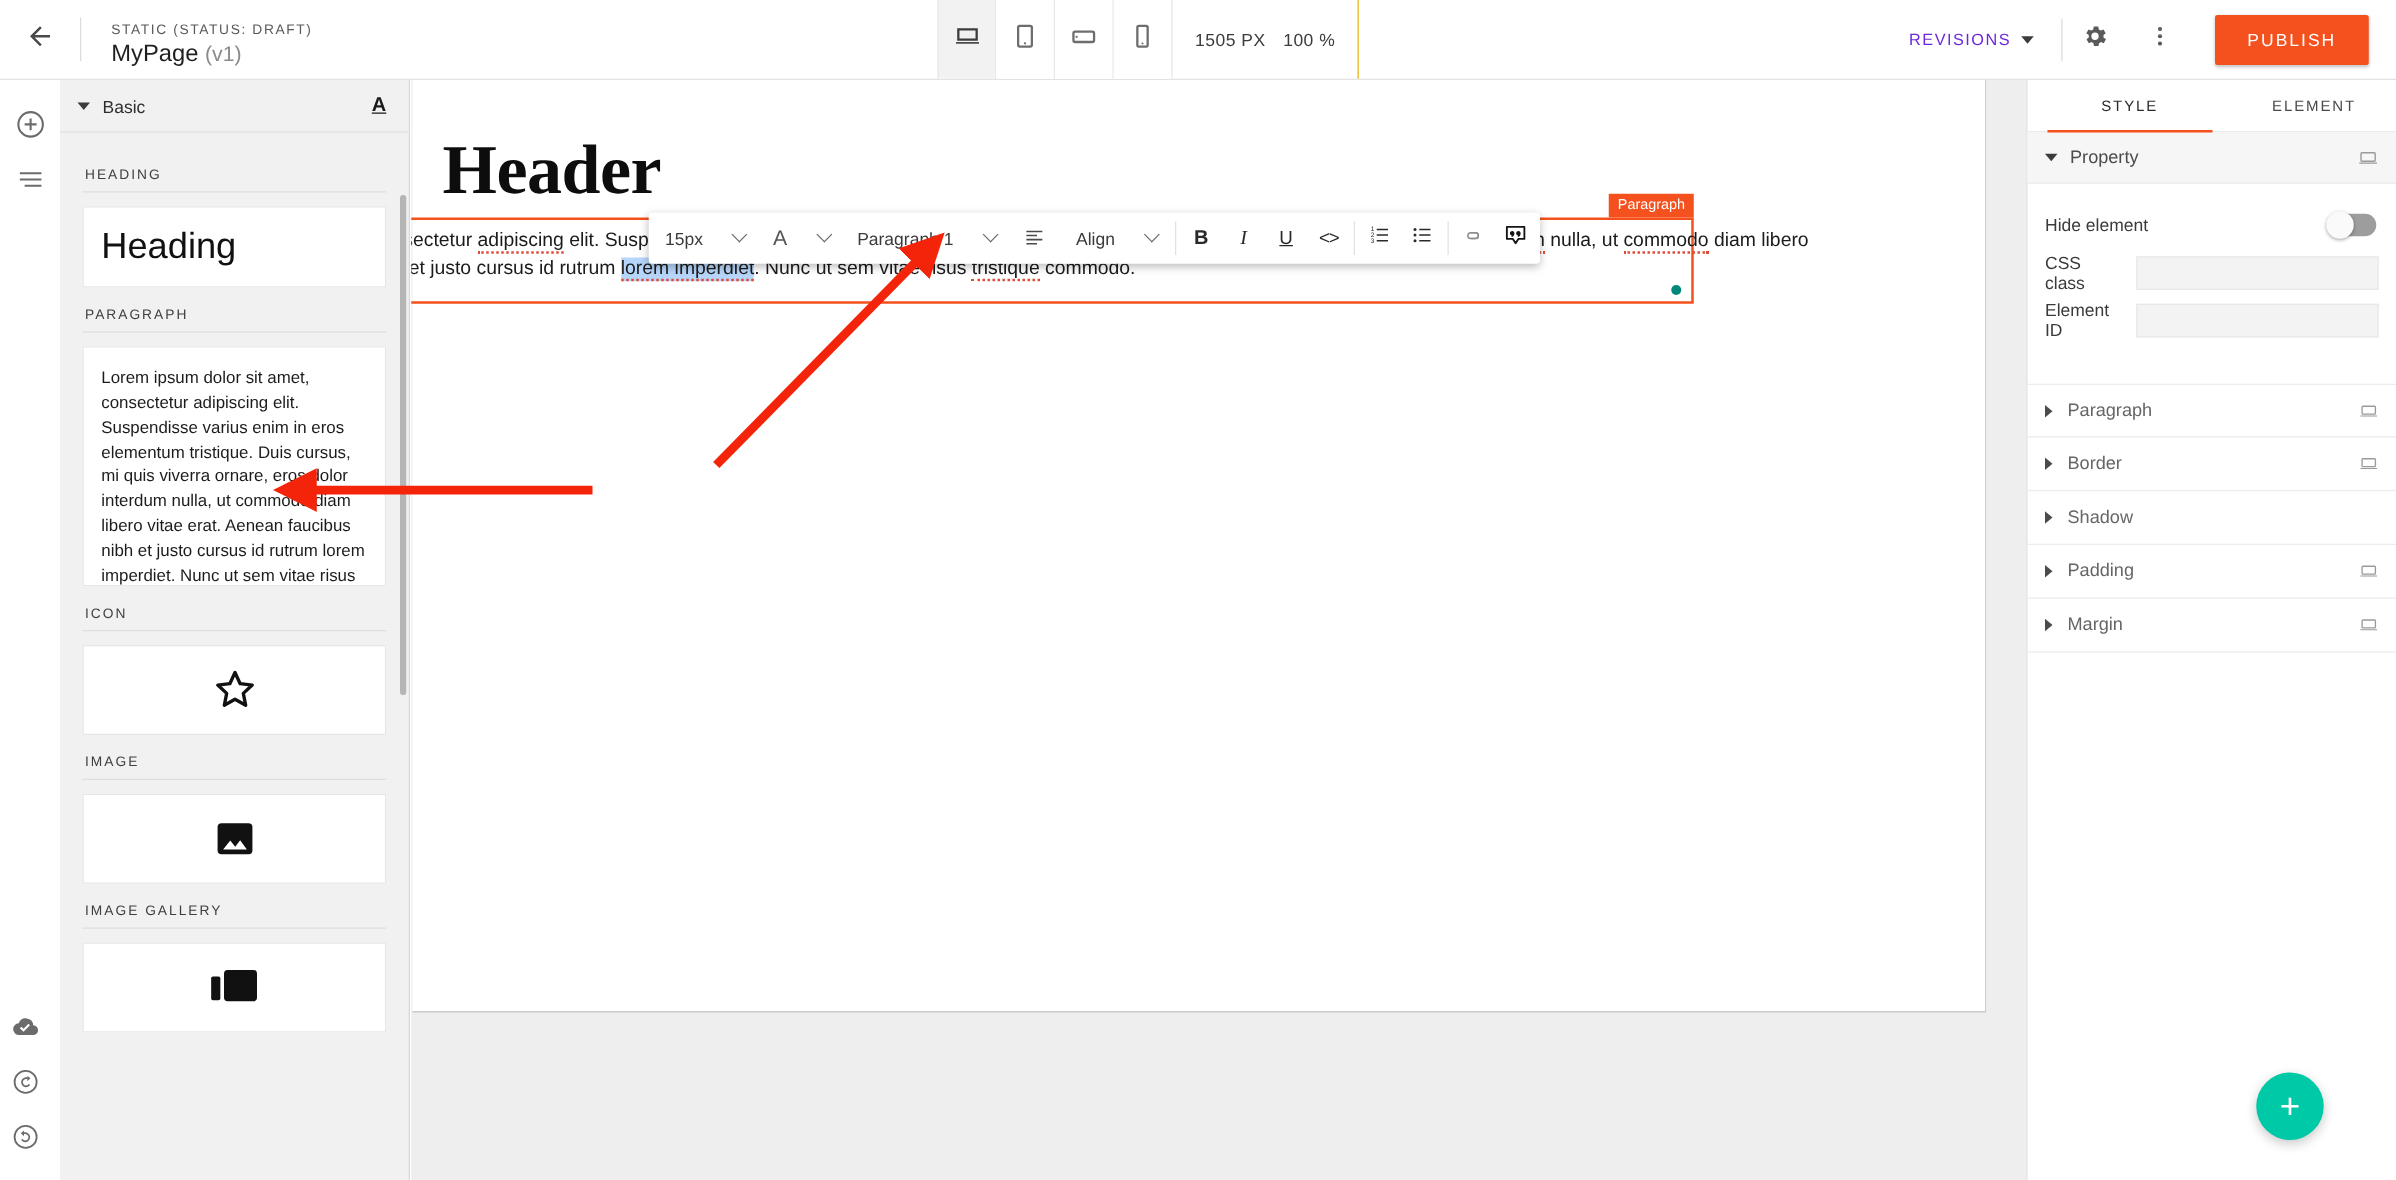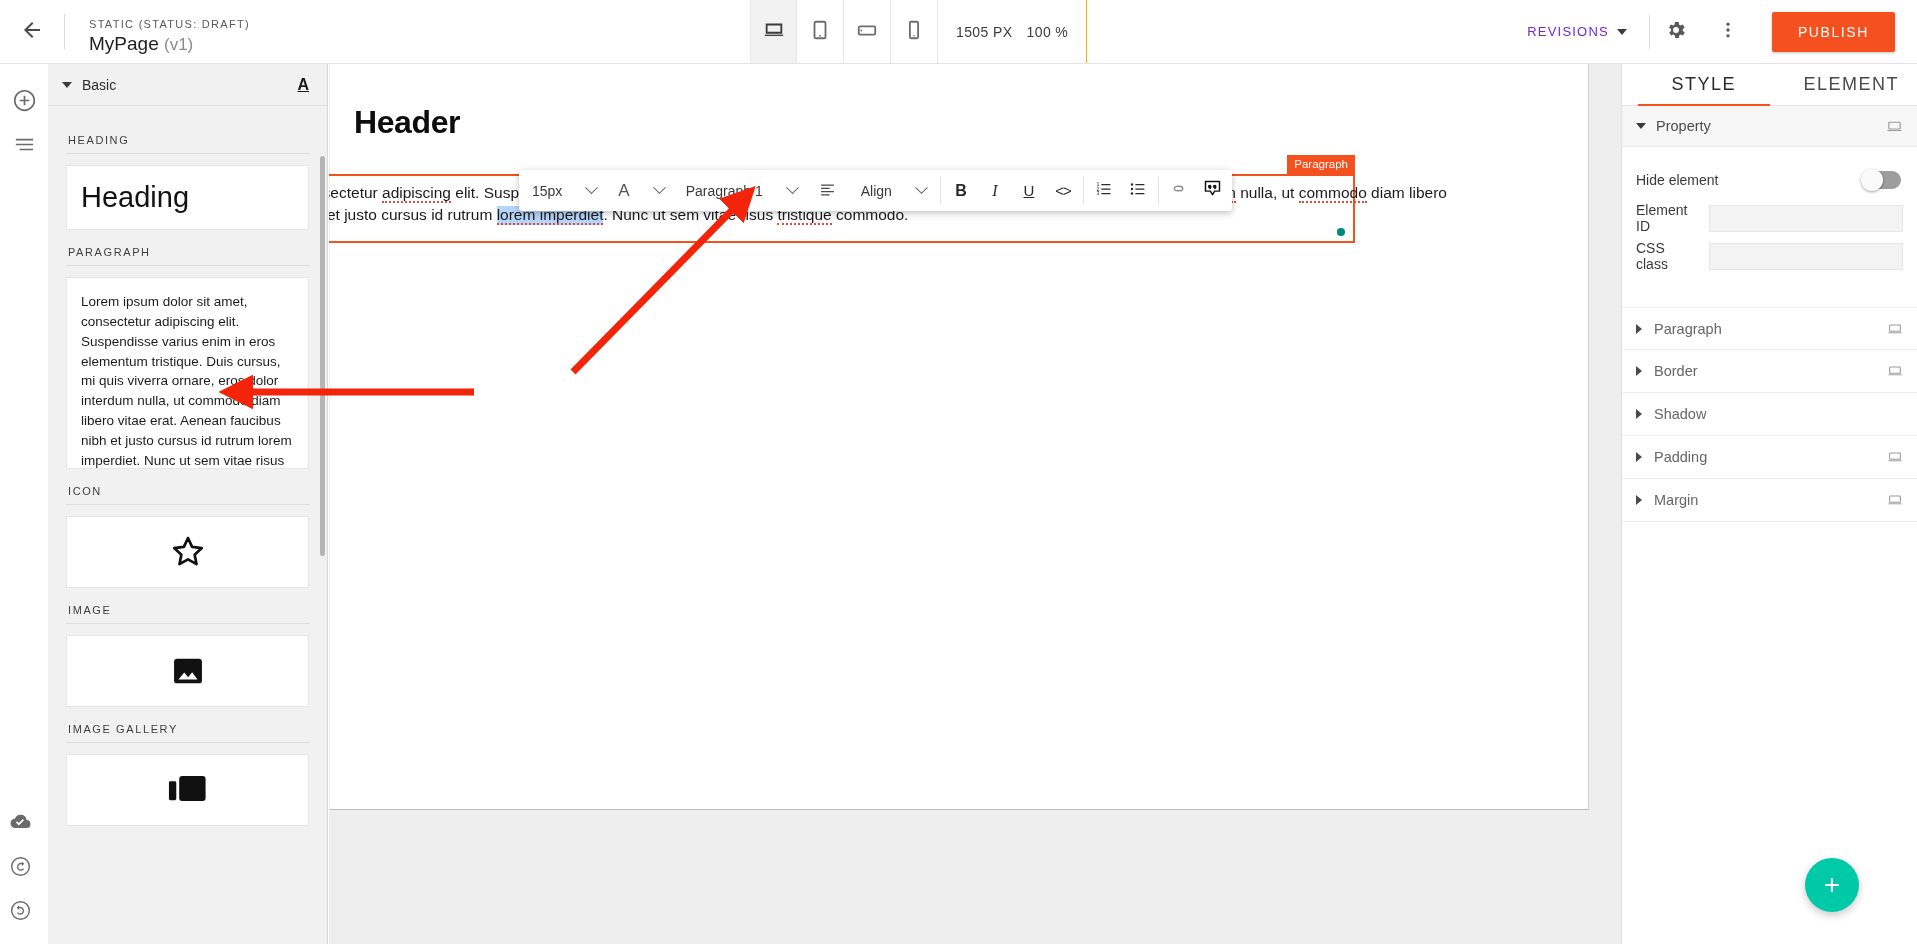--- a/index.html
+++ b/index.html
@@ -133,22 +133,22 @@
   
   .canvas-outer {
     position: absolute; top: 64px; left: 329px; right: 296px; height: 880px;
     background: #eeeeee; overflow: hidden;
   }
   .canvas-page {
     position: absolute; top: 0; left: 1px; width: 1259px; height: 746px;
     background: #fff; border-right: 1px solid #cfcfcf; border-bottom: 1px solid #bdbdbd;
   }
   .canvas-header {
-    font-size: 32px; font-weight: bold; color: #0d0d0d;
-    padding: 40px 0 0 24px; letter-spacing: -.4px;
+    font-size: 56px; font-weight: bold; color: #0d0d0d;
+    padding: 40px 0 0 24px; letter-spacing: -.4px; font-family: Liberation Serif, serif;
   }
   .para-block {
     position: absolute; top: 110px; left: -30px; width: 1055px;
     border: 2px solid #f4511e;
     padding: 6px 12px 14px 12px;
     background: transparent;
   }
   .para-badge {
     position: absolute; top: -21px; right: -2px;
     background: #f4511e; color: #fff; font-size: 11.5px;
@@ -194,21 +194,21 @@
   .tt-code { font-size: 15px; letter-spacing: -1px; }
 
   
   .rightpanel {
     position: absolute; top: 64px; right: 0; width: 296px; height: 880px;
     background: #fff; border-left: 1px solid #e0e0e0; z-index: 25;
   }
   .rp-tabs { display: flex; height: 42px; border-bottom: 1px solid #e5e5e5; }
   .rp-tab {
     flex: 1; display: flex; align-items: center; justify-content: center;
-    font-size: 18px; letter-spacing: 1.5px; color: #4a4a4a; cursor: pointer;
+    font-size: 12px; letter-spacing: 1.5px; color: #4a4a4a; cursor: pointer;
     position: relative;
     margin-left: 16px;
   }
   .rp-tab.active { color: #2b2b2b; }
   .rp-tab.active::after {
     content: ""; position: absolute; bottom: -1px; left: 0; width: 100%;
     height: 2px; background: #f4511e;
   }
   .rp-section-head {
     height: 41px; background: #f6f6f6; border-bottom: 1px solid #eaeaea;
@@ -542,25 +542,25 @@
     </div>
 
     <div class="rp-body">
       <div class="rp-row">
         <span class="lab">Hide element</span>
         <span class="toggle">
           <span class="knob"></span>
         </span>
       </div>
       <div class="rp-row">
+        <span class="lab">CSS class</span>
+        <input class="rp-input" value="" style="">
+      </div>
+      <div class="rp-row">
         <span class="lab">Element ID</span>
-        <input class="rp-input" value="" style="">
-      </div>
-      <div class="rp-row">
-        <span class="lab">CSS class</span>
         <input class="rp-input" value="" style="">
       </div>
     </div>
 
     <div class="rp-gap"></div>
 
     <div class="rp-acc" style="border-top:1px solid #ececec;">
       <span class="tri-right"></span>
       <span class="lbl">Paragraph</span>
       <span class="laptop-ic">

